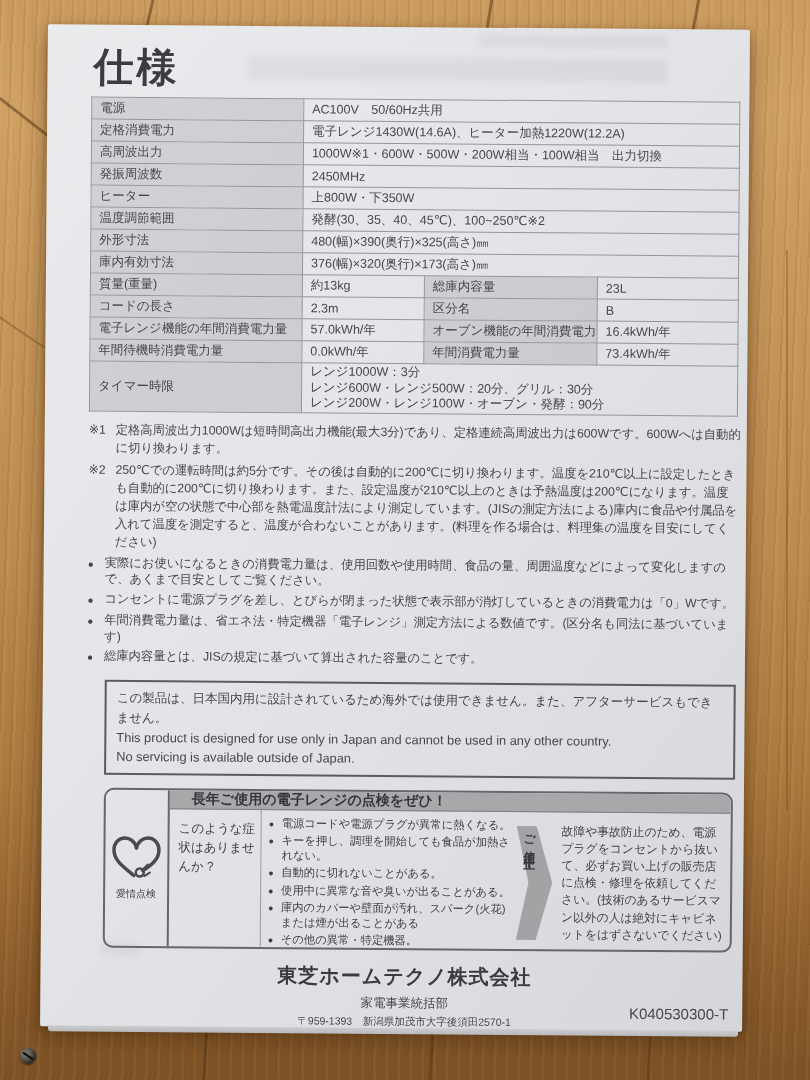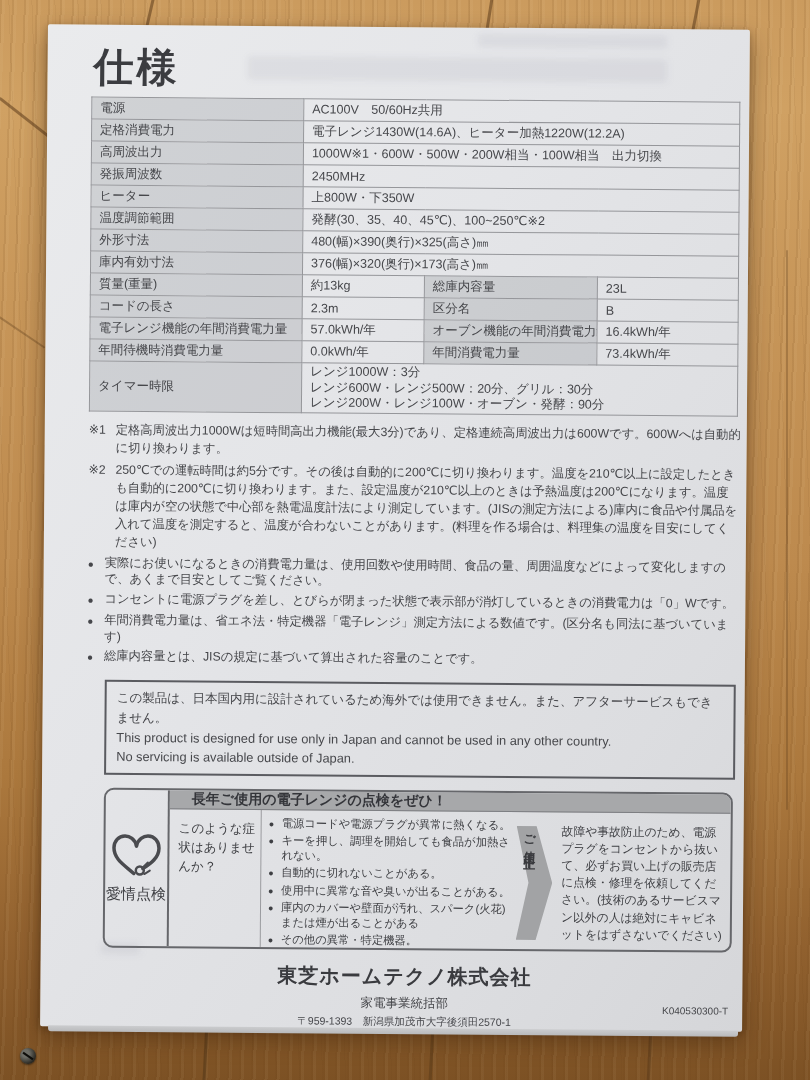--- a/index.html
+++ b/index.html
@@ -51,42 +51,42 @@
   .bl .t{flex:1;}
 
   .notice{width:607px;margin:13px 0 0 18px;border:2px solid #5a5b60;padding:6px 10px 7px 10px;}
   .notice .jp{font-size:12.5px;line-height:20px;}
   .notice .en{font-size:12.8px;line-height:19px;}
 
   .insp{width:625px;margin:13px 0 0 18px;height:156px;border:2px solid #66676b;border-radius:10px;
     display:flex;overflow:hidden;}
   .insp-left{flex:0 0 62px;border-right:2px solid #66676b;display:flex;flex-direction:column;
     align-items:center;justify-content:center;gap:5px;}
-  .insp-left .lbl{font-size:15px;color:#3e3f43;letter-spacing:0;}
+  .insp-left .lbl{font-size:10px;color:#3e3f43;letter-spacing:0;}
   .insp-right{flex:1;display:flex;flex-direction:column;}
   .insp-header{height:25px;background:#a7a8aa;color:#34353a;font-weight:bold;font-size:14px;
     display:flex;align-items:center;padding-left:22px;border-bottom:1px solid #7d7e82;}
   .insp-body{flex:1;display:flex;}
   .insp-intro{flex:0 0 78px;padding:10px 4px 0 9px;font-size:12.5px;line-height:19px;
     border-right:1px solid #9a9b9f;color:#3e3f43;}
   .insp-list{flex:0 0 246px;padding:6px 2px 0 7px;}
   .sym{display:flex;font-size:11.3px;line-height:14.8px;margin-bottom:2px;color:#3e3f43;}
   .sym .m{flex:0 0 13px;font-size:9px;padding-top:1px;}
   .insp-arrowwrap{flex:0 0 36px;position:relative;margin:14px 0 12px 0;}
   .insp-arrowwrap::before{content:"";position:absolute;inset:0;background:#a2a3a5;
     clip-path:polygon(0 0,55% 0,100% 50%,55% 100%,0 100%,34% 50%);}
   .insp-arrowwrap .stop{position:absolute;left:4px;top:0;bottom:0;display:flex;align-items:center;
     writing-mode:vertical-rl;font-size:12px;letter-spacing:2px;color:#3a3b3f;font-weight:bold;}
   .insp-advice{flex:1;padding:11px 8px 0 9px;font-size:11.8px;line-height:17.2px;color:#3e3f43;}
 
   .footer{position:relative;width:640px;margin-top:13px;text-align:center;}
   .footer .company{font-size:20px;font-weight:bold;color:#3a3b3f;letter-spacing:1px;}
   .footer .division{font-size:12.5px;margin-top:5px;}
   .footer .address{font-size:10.5px;margin-top:3px;}
-  .footer .code{position:absolute;right:-4px;top:40px;font-size:10px;}
+  .footer .code{position:absolute;right:-4px;top:40px;font-size:15px;}
 </style>
 </head>
 <body>
 
 <div class="grain"></div>
 
 <div class="seam" style="left:148px;top:-6px;width:3px;height:42px;transform:rotate(13deg);"></div>
 <div class="seam" style="left:488px;top:-6px;width:3px;height:40px;transform:rotate(9deg);"></div>
 <div class="seam" style="left:694px;top:-6px;width:3px;height:46px;transform:rotate(11deg);"></div>
 <div class="seam" style="left:-8px;top:118px;width:70px;height:3px;transform:rotate(38deg);"></div>

